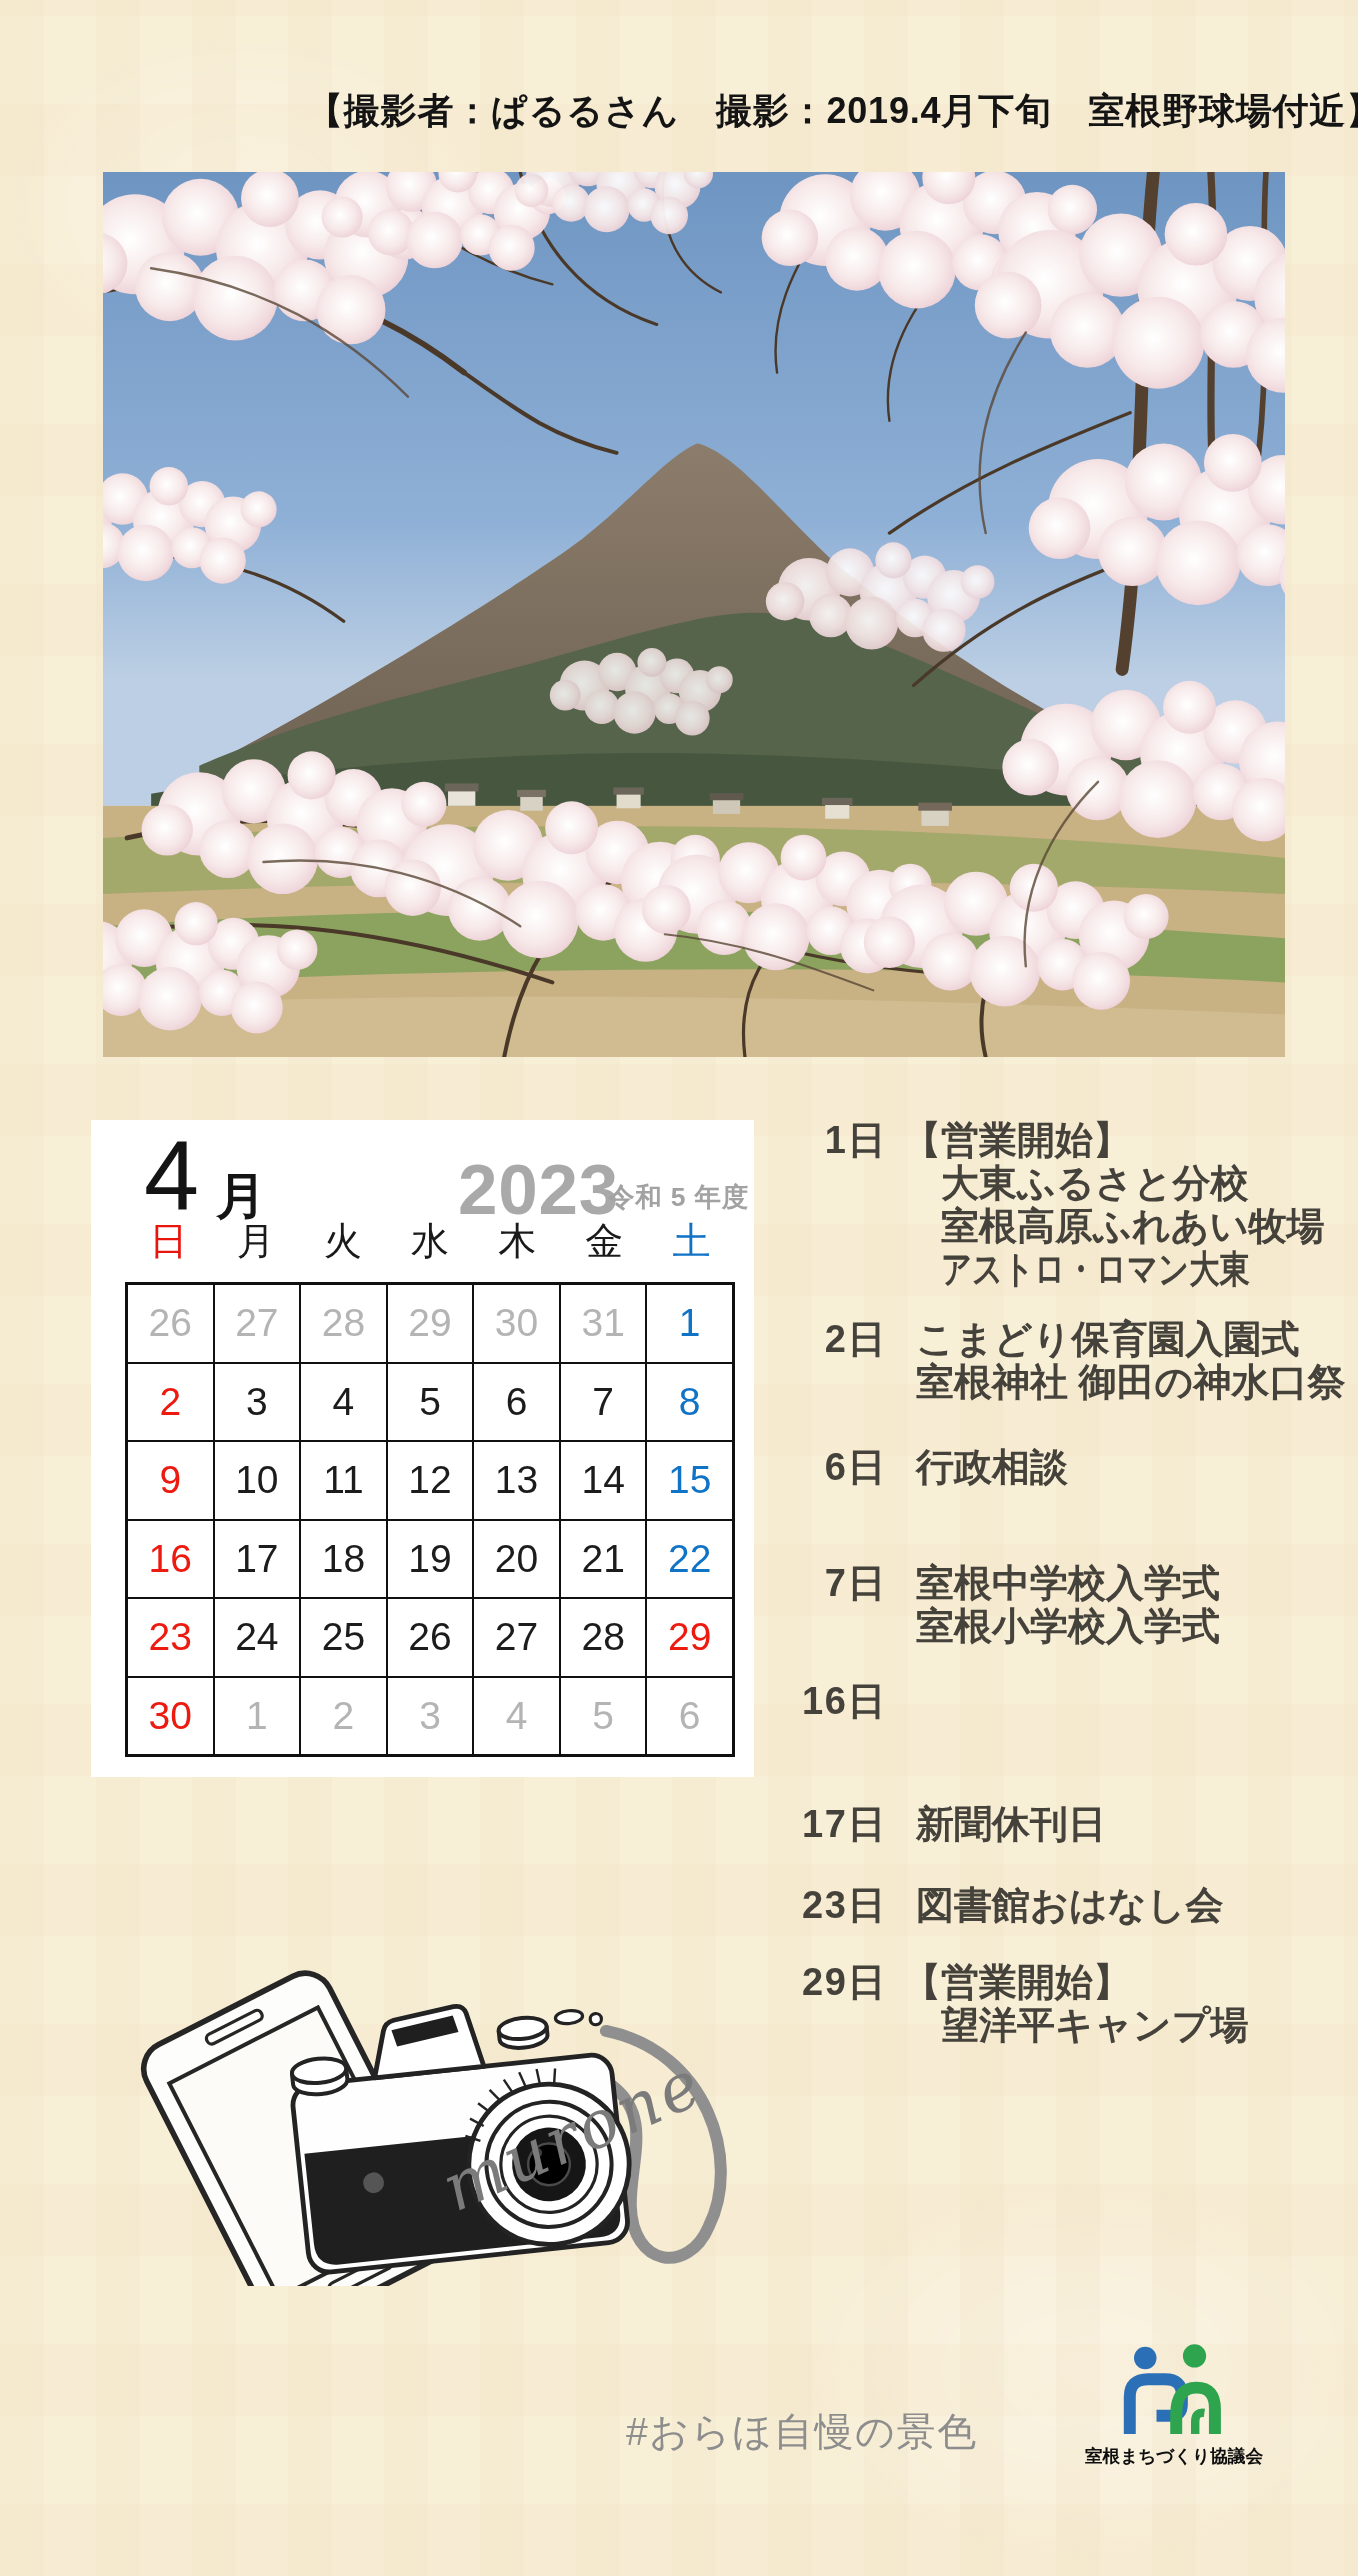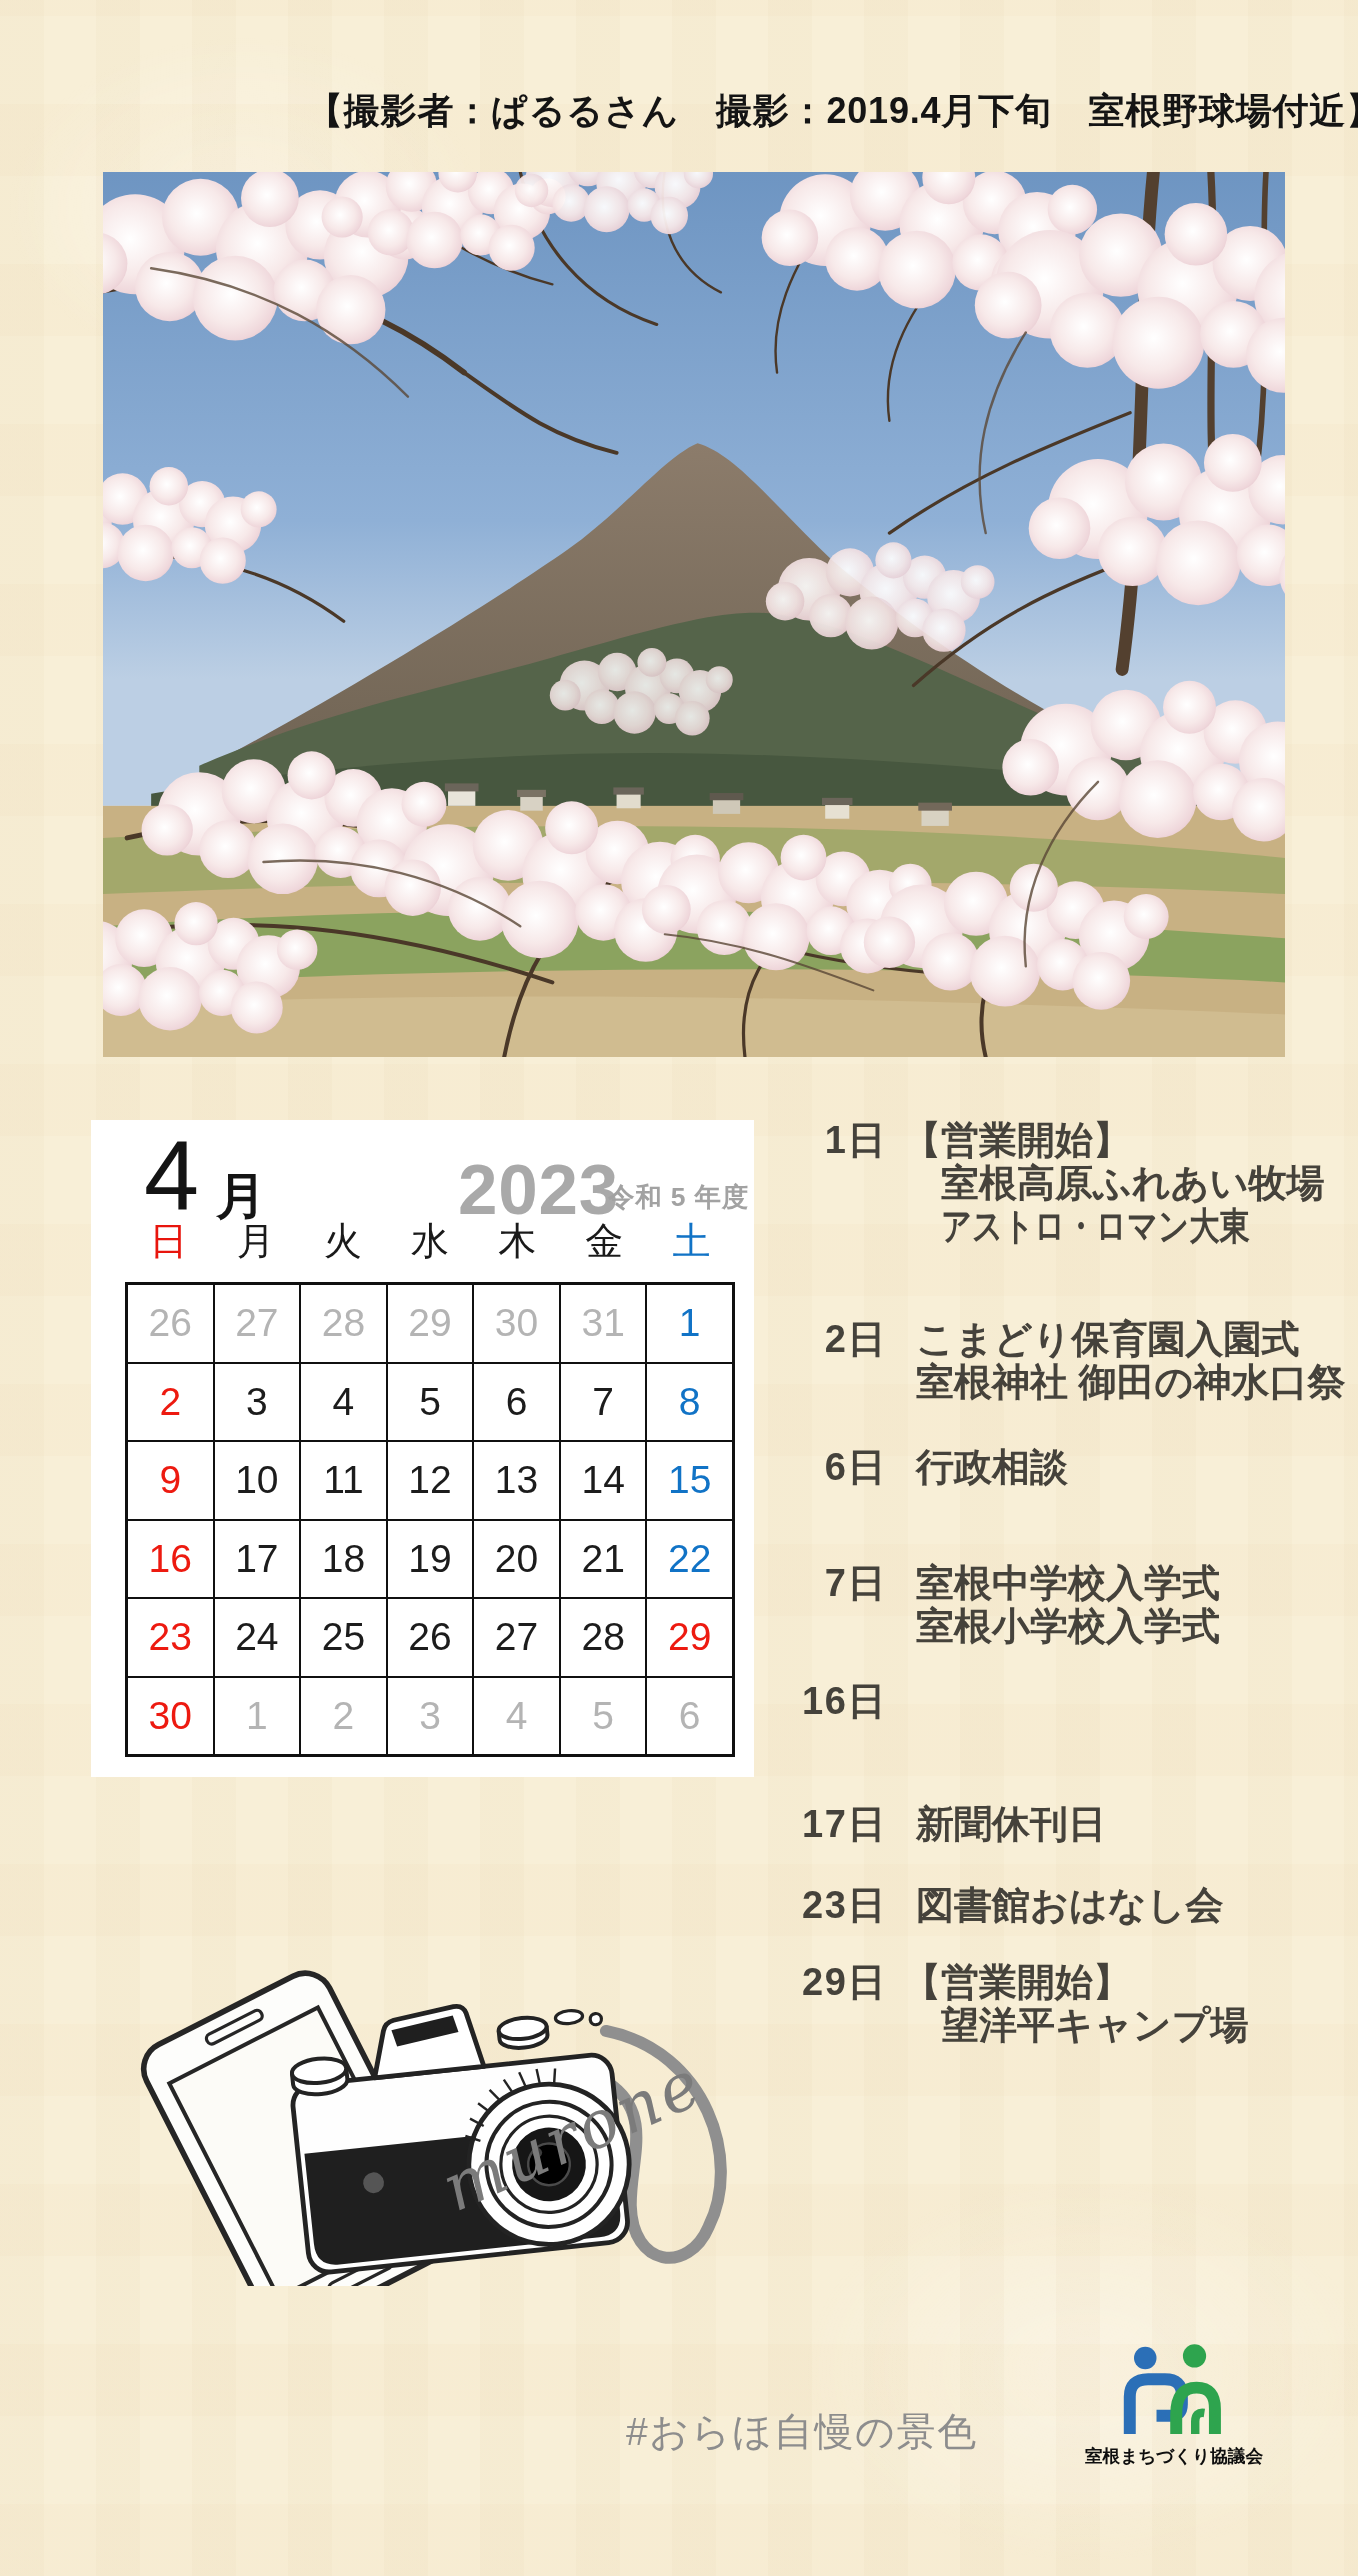--- a/index.html
+++ b/index.html
@@ -224,20 +224,21 @@
     <div class="cal-cell out">4</div>
     <div class="cal-cell out">5</div>
     <div class="cal-cell out">6</div>
   </div>
 </div>
 
 <div class="event" style="top:1119px">
   <div class="eday">1日</div>
   <div class="elines">
     <div class="eline bracket">【営業開始】</div>
+    <div class="eline cont">大東ふるさと分校</div>
     <div class="eline cont">室根高原ふれあい牧場</div>
     <div class="eline cont narrow">アストロ・ロマン大東</div>
   </div>
 </div>
 <div class="event" style="top:1318px">
   <div class="eday">2日</div>
   <div class="elines">
     <div class="eline">こまどり保育園入園式</div>
     <div class="eline">室根神社 御田の神水口祭</div>
   </div>

